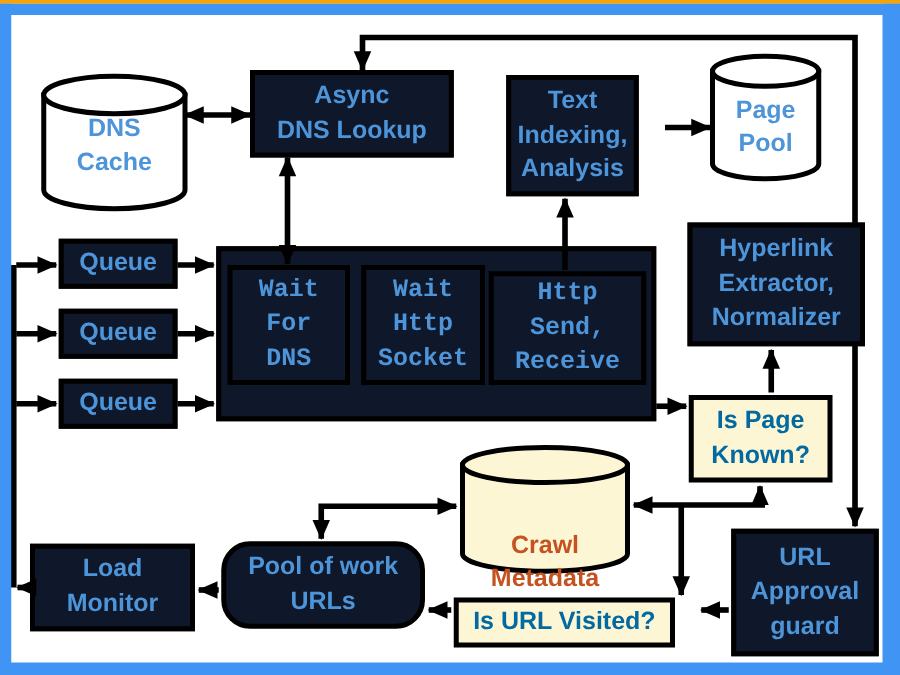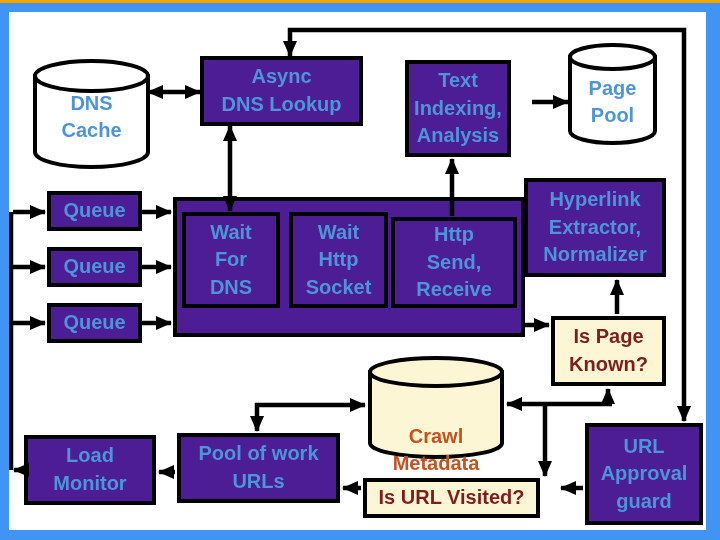--- a/index.html
+++ b/index.html
@@ -12,27 +12,27 @@
   
   .frame{position:absolute;z-index:6;}
   .f-orange-top{left:0;top:0;width:720px;height:3px;background:#f7a402;}
   .f-blue-top{left:0;top:3px;width:720px;height:9px;background:#4094f4;}
   .f-blue-left{left:0;top:3px;width:9px;height:537px;background:#4094f4;}
   .f-blue-right{left:706px;top:3px;width:14px;height:537px;background:#4094f4;}
   .f-blue-bottom{left:0;top:530px;width:720px;height:10px;background:#4094f4;}
   
   .box{
     position:absolute;box-sizing:border-box;z-index:2;
-    border:4px solid #000;background:#4c1d95;
+    border:4px solid #000;background:#0f172a;
     display:flex;align-items:center;justify-content:center;
     text-align:center;font-weight:bold;font-size:20px;line-height:1.38;
     color:#4d95d8;white-space:pre-line;
   }
-  .cream{background:#fcf6d5;color:#7f1d1d;}
-  .inner{z-index:4;}
+  .cream{background:#fcf6d5;color:#0369a1;}
+  .inner{z-index:4;font-family:Liberation Mono, monospace;}
   .cyl-label{
     position:absolute;z-index:2;text-align:center;font-weight:bold;
     font-size:20px;line-height:1.35;color:#4d95d8;white-space:pre-line;
   }
   .cyl-label.red{color:#c4531f;}
   svg{position:absolute;left:0;top:0;}
   #svg-under{z-index:1;}
   #svg-over{z-index:3;}
   .ln{stroke:#000;stroke-width:4.5;fill:none;}
   .cyl{stroke:#000;stroke-width:4;}
@@ -90,34 +90,34 @@
 <div class="box inner" style="left:289px;top:212px;width:99px;height:96px;">
   <span>Wait
 Http
 Socket</span>
 </div>
 <div class="box inner" style="left:391px;top:217px;width:126px;height:91px;">
   <span>Http
 Send,
 Receive</span>
 </div>
-<div class="box" style="left:524px;top:178px;width:142px;height:99px;">
+<div class="box" style="left:550px;top:178px;width:142px;height:99px;">
   <span>Hyperlink
 Extractor,
 Normalizer</span>
 </div>
 <div class="box cream" style="left:551px;top:316px;width:115px;height:70px;">
   <span>Is Page
 Known?</span>
 </div>
 <div class="box" style="left:24px;top:435px;width:132px;height:70px;text-align:center;">
   <span>Load
 Monitor</span>
 </div>
-<div class="box" style="left:177px;top:433px;width:163px;height:70px;">
+<div class="box" style="left:177px;top:433px;width:163px;height:70px;border-radius:23px;">
   <span>Pool of work
 URLs</span>
 </div>
 <div class="box cream" style="left:363px;top:478px;width:177px;height:40px;">
   <span>Is URL Visited?</span>
 </div>
 <div class="box" style="left:585px;top:423px;width:118px;height:102px;">
   <span>URL
 Approval
 guard</span>

